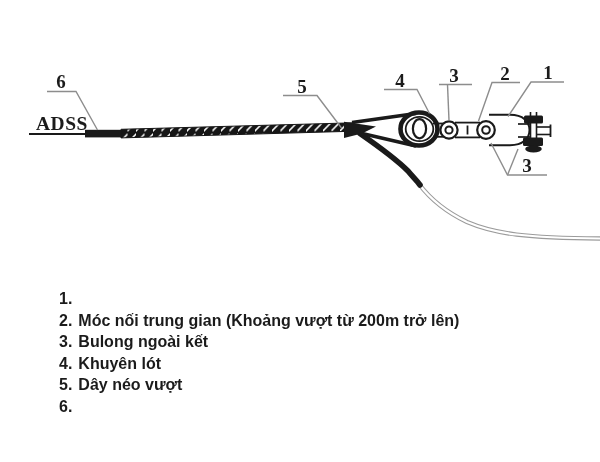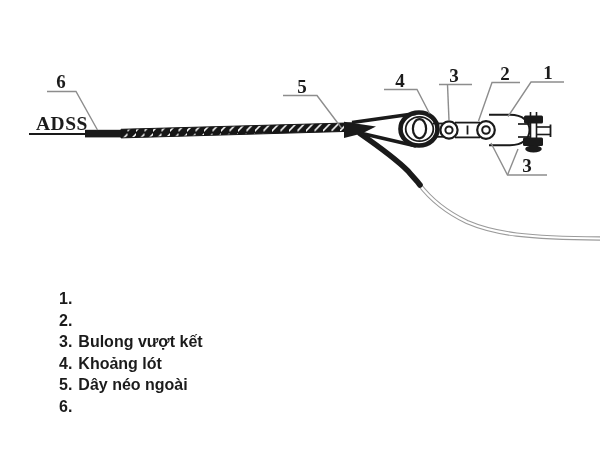--- a/index.html
+++ b/index.html
@@ -133,31 +133,32 @@
       </g>
     </svg>
   </div>
 
   <div class="legend">
     <div class="legend-row">
       <span class="legend-num">1.</span>
     </div>
     <div class="legend-row">
       <span class="legend-num">2.</span>
+      <span class="legend-text">Móc nối trung gian (Khoảng vượt từ 200m trở lên)</span>
     </div>
     <div class="legend-row">
       <span class="legend-num">3.</span>
-      <span class="legend-text">Bulong vượt kết</span>
+      <span class="legend-text">Bulong ngoài kết</span>
     </div>
     <div class="legend-row">
       <span class="legend-num">4.</span>
-      <span class="legend-text">Khoảng lót</span>
+      <span class="legend-text">Khuyên lót</span>
     </div>
     <div class="legend-row">
       <span class="legend-num">5.</span>
-      <span class="legend-text">Dây néo ngoài</span>
+      <span class="legend-text">Dây néo vượt</span>
     </div>
     <div class="legend-row">
       <span class="legend-num">6.</span>
     </div>
   </div>
 
 </div>
 
 </body></html>

